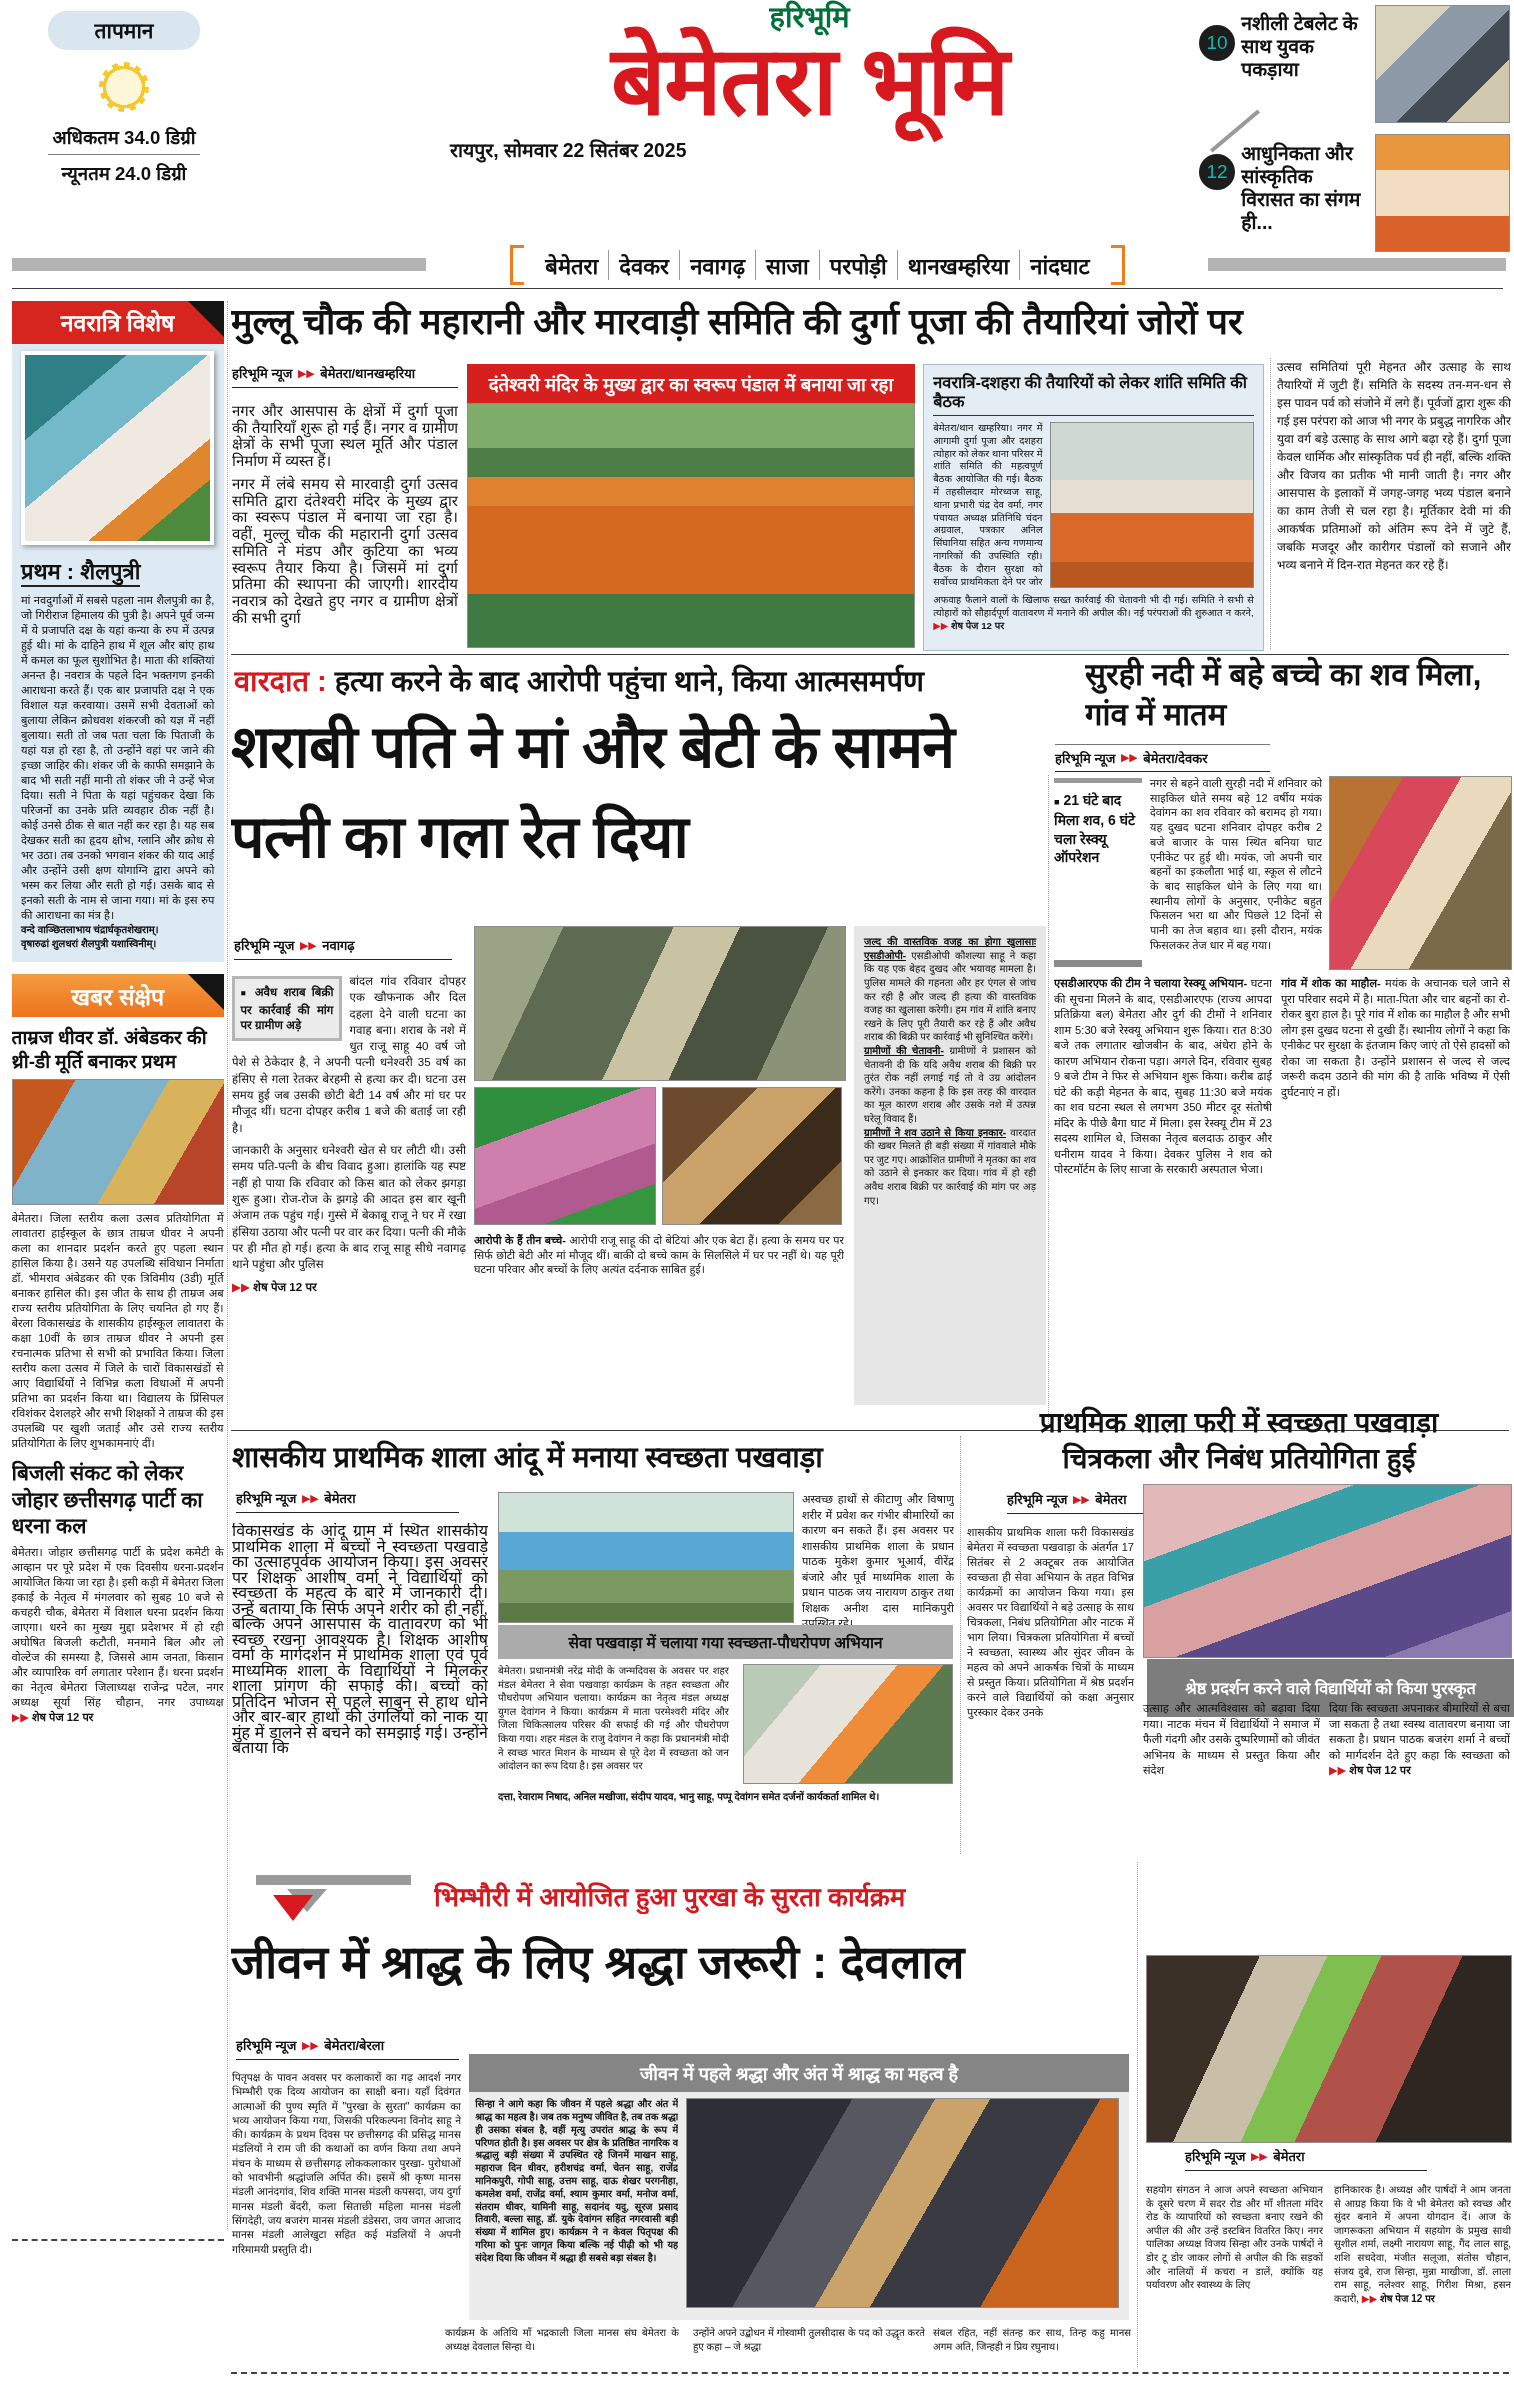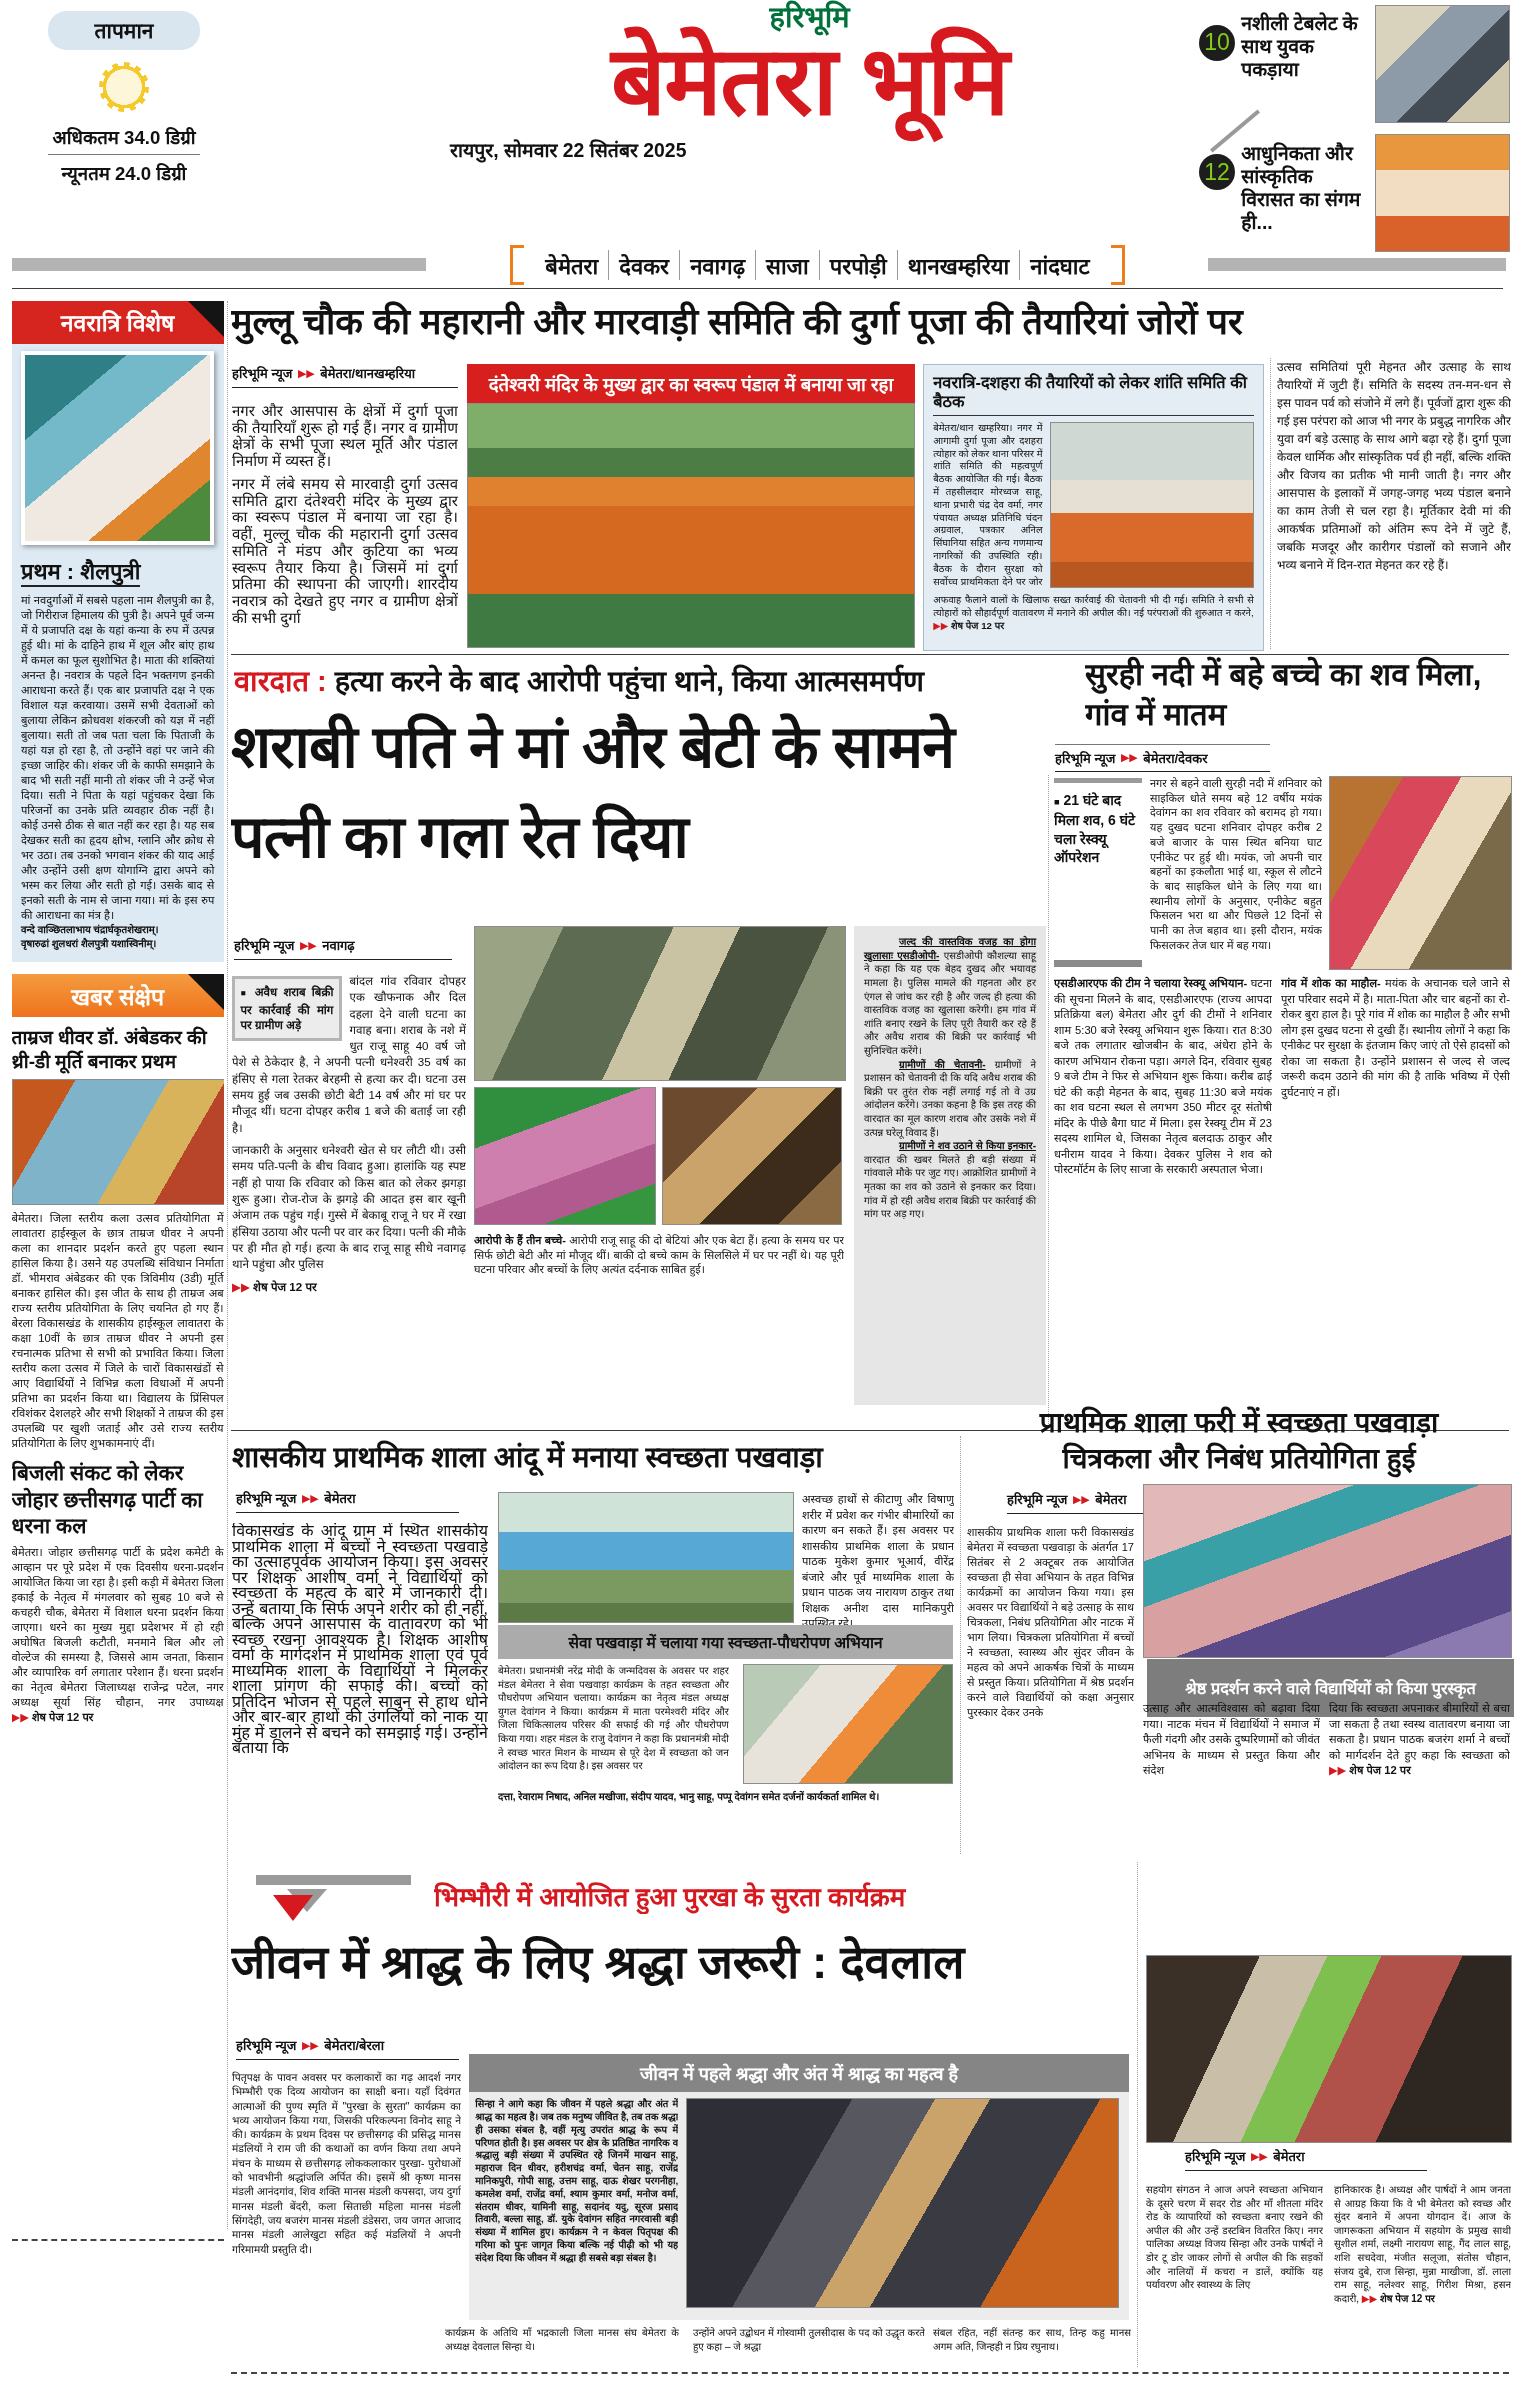--- a/index.html
+++ b/index.html
@@ -19,21 +19,21 @@
   .weather-line{font-weight:bold;font-size:18.6px;padding:4.6px 0;}
   .weather-line.maxl{border-bottom:1.5px solid #777;}
 
   .masthead{left:428px;top:3.1px;width:763px;height:232px;text-align:center;}
   .brand{color:#00713b;font-weight:bold;font-size:29px;line-height:1;}
   .mast-title{color:#d6181f;font-weight:bold;font-size:96px;line-height:1.02;letter-spacing:-1.5px;}
   .dateline{font-weight:bold;font-size:19.4px;text-align:left;margin:6.2px 0 0 22px;}
 
   .briefs{left:1199px;top:4.6px;width:311px;}
   .brief-row{display:flex;align-items:flex-start;margin-bottom:11px;}
-  .badge{min-width:36px;height:36px;border-radius:50%;background:#1d1d1d;color:#84cc16;font-size:23px;
+  .badge{min-width:36px;height:36px;border-radius:50%;background:#1d1d1d;color:#14b8a6;font-size:19px;
          display:flex;align-items:center;justify-content:center;margin:20px 6.2px 0 0;}
   .brief-title{font-weight:bold;font-size:19.4px;line-height:1.18;width:130px;margin-top:7.7px;}
   .brief-photo{width:133px;height:116px;margin-left:4.6px;border:0.8px solid #999;}
   .photo-police{background:linear-gradient(135deg,#d9d2bd 0 30%,#8d9aa8 30% 55%,#434b55 55% 75%,#cfc7ae 75% 100%);}
   .photo-stage{background:linear-gradient(180deg,#e9973f 0 30%,#f3ddc2 30% 70%,#d8622a 70% 100%);}
   .brief-slash{width:62px;height:3.9px;background:#9a9a9a;transform:rotate(-40deg);margin:-4.6px 0 1.5px 4.6px;}
 
   .graybar{height:13px;background:#b3b3b3;top:258px;}
   .nav-center{left:434px;top:245px;width:767px;height:40px;display:flex;align-items:center;justify-content:center;}
   .bracket{width:11px;height:34px;border:3.9px solid #ef7d1a;}
@@ -101,21 +101,21 @@
                font-weight:bold;font-size:11.6px;line-height:15.5px;}
   .crime-inset .sq{font-size:8.5px;}
   .crime-photos{left:474px;top:926px;width:370px;height:477px;}
   .crowd-photo{width:100%;height:153px;background:linear-gradient(115deg,#9aa383 0 20%,#5d6b52 20% 45%,#c9c2a3 45% 60%,#4a5340 60% 80%,#8a9378 80% 100%);}
   .photo-row{display:flex;gap:6.2px;margin-top:6.2px;}
   .body-photo{width:180px;height:136px;background:linear-gradient(160deg,#2f8f3f 0 30%,#cf7fae 30% 60%,#b05a90 60% 80%,#35963f 80% 100%);}
   .house-photo{width:178px;height:136px;background:linear-gradient(135deg,#6b4a2d 0 30%,#caa36a 30% 55%,#3d2c1c 55% 80%,#8a6a42 80% 100%);}
   .crime-caption{margin-top:7.7px;font-size:11px;line-height:14.7px;}
   .crime-box{left:854px;top:926px;width:192px;height:479px;background:#e6e6e6;box-sizing:border-box;padding:9.3px 10px;
              font-size:10px;line-height:13.6px;}
-  .crime-box .bh{font-weight:bold;text-decoration:underline;margin-left:35px;}
+  .crime-box .bh{font-weight:bold;text-decoration:underline;}
 
   
   .river-headline{left:1085px;top:655px;width:428px;height:84px;font-weight:bold;font-size:31px;line-height:1.3;}
   .river-byline{left:1055px;top:744px;width:215px;}
   .bullet-box{left:1054px;top:778px;width:88px;height:189px;border-top:5.4px solid #9a9a9a;border-bottom:7px solid #8a8a8a;
               box-sizing:border-box;padding-top:7.7px;font-weight:bold;font-size:14px;line-height:18.6px;}
   .bullet-box .sq{font-size:9.3px;}
   .river-p1{left:1150px;top:776px;width:172px;height:192px;font-size:11px;line-height:14.7px;}
   .rescue-photo{left:1329px;top:776px;width:181px;height:192px;background:linear-gradient(120deg,#b87333 0 25%,#d8485a 25% 45%,#e9d9bd 45% 65%,#7a6a4a 65% 100%);}
   .river-colA{left:1054px;top:976px;width:218px;height:448px;font-size:11.2px;line-height:15.5px;}

